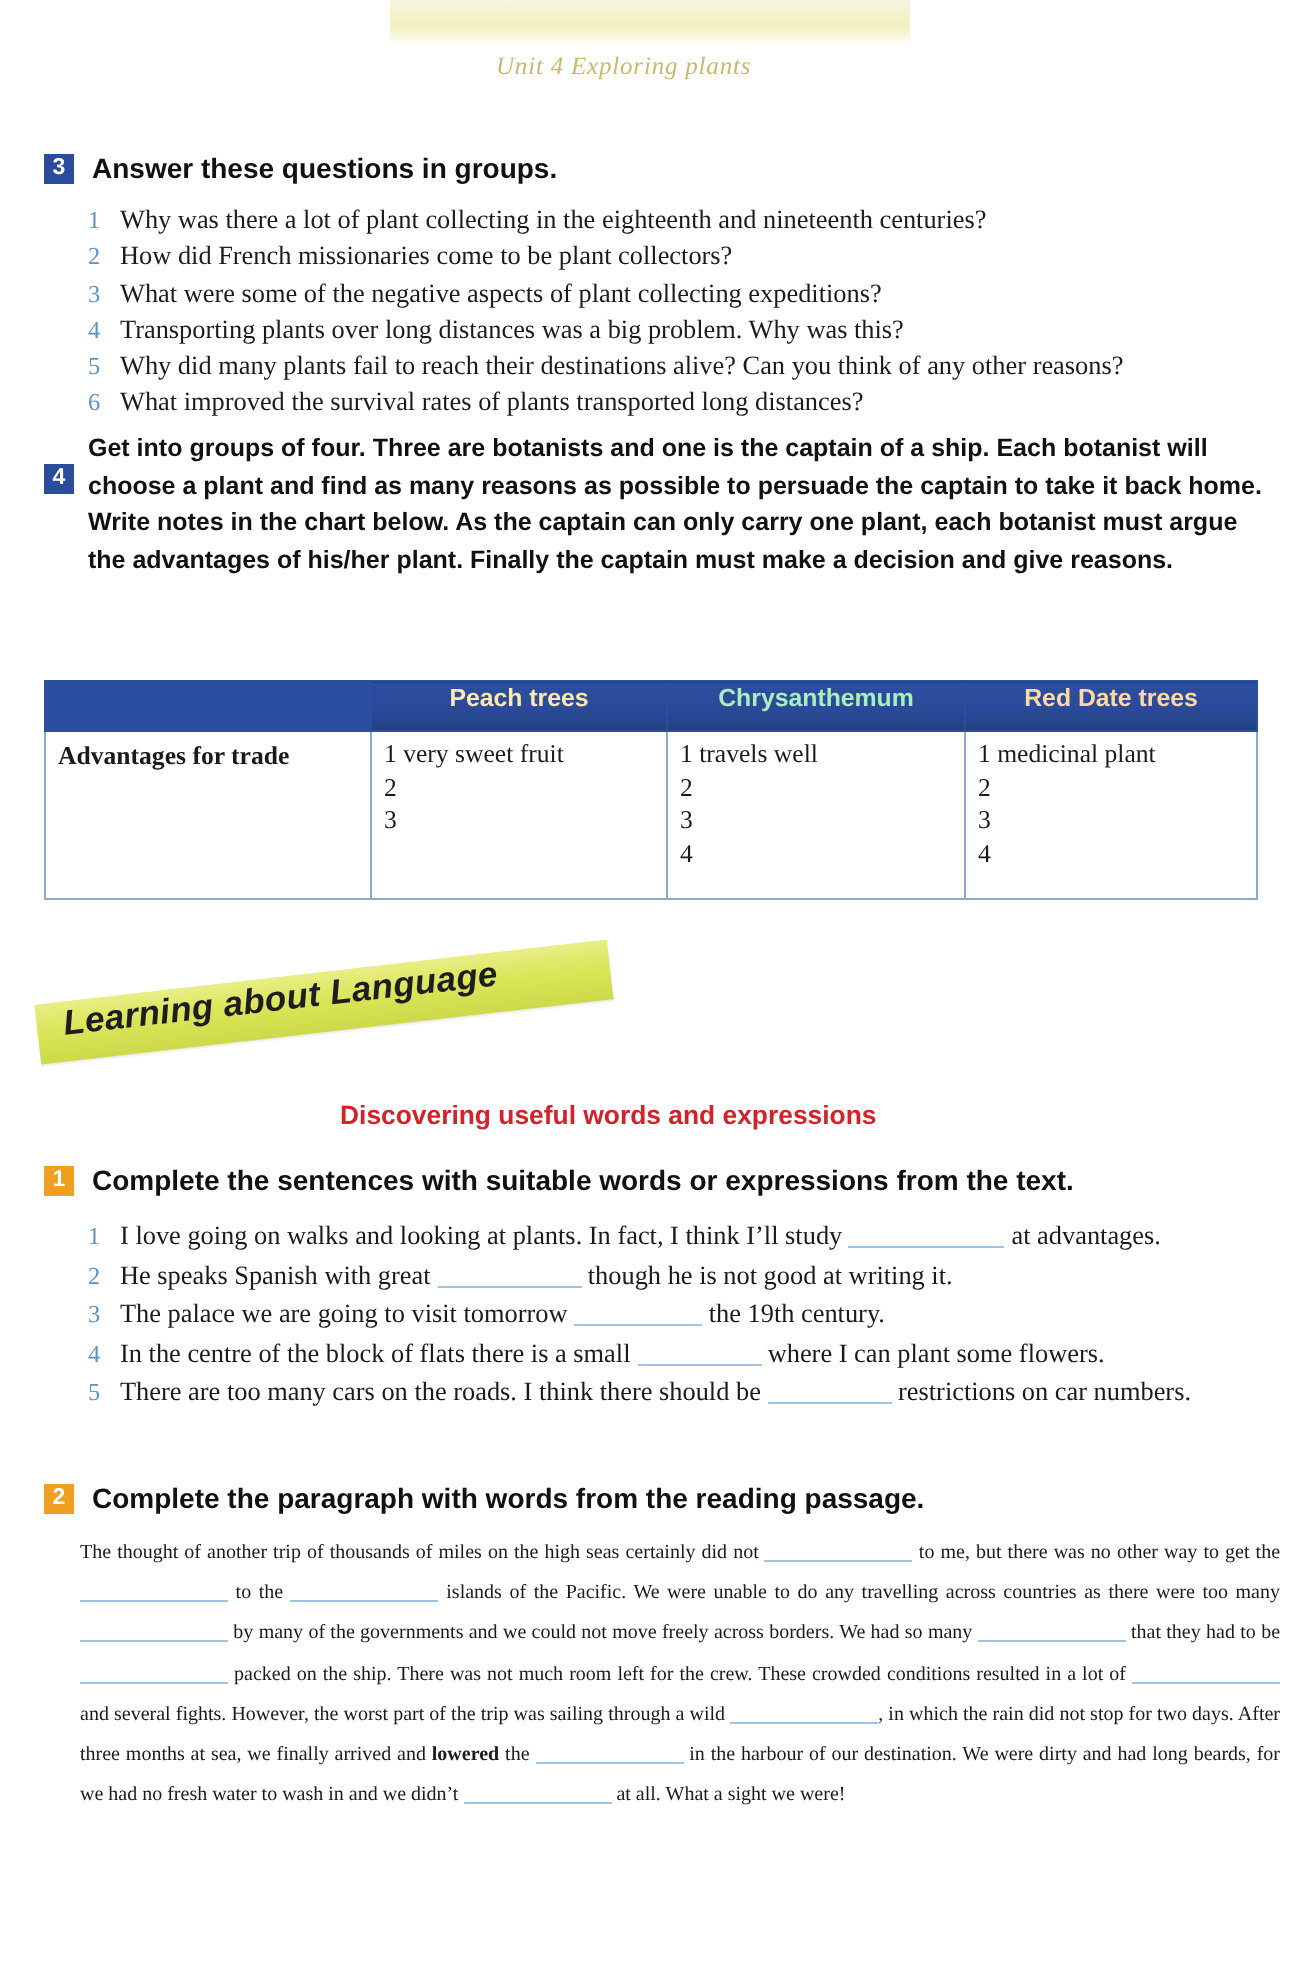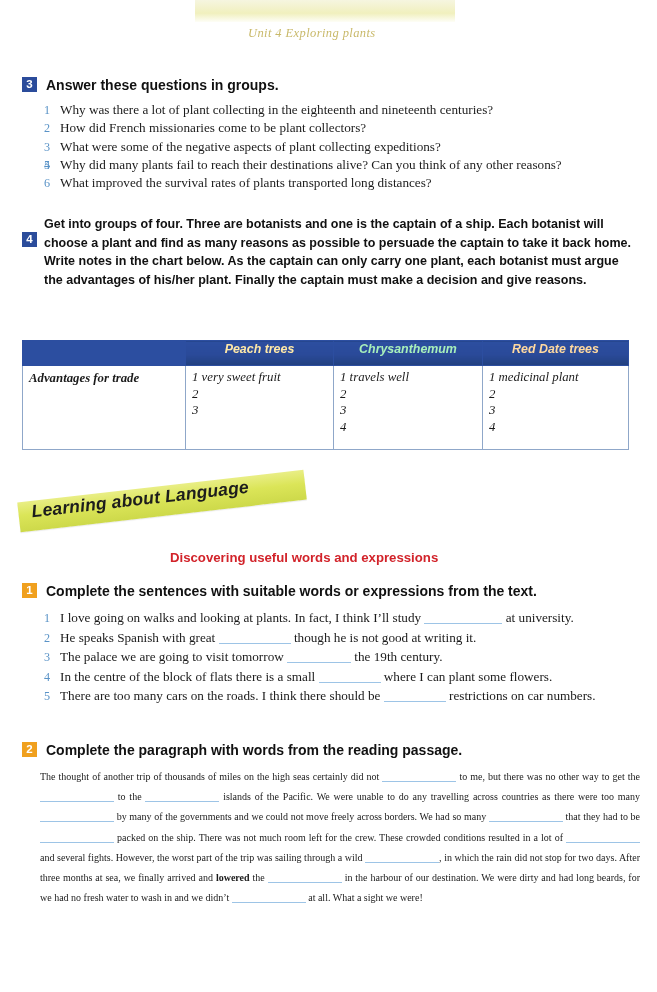--- a/index.html
+++ b/index.html
@@ -111,21 +111,20 @@
     position: absolute;
     left: 22px;
     top: 340px;
     width: 602px;
   }
   table.chart {
     border-collapse: collapse;
     width: 602px;
     table-layout: fixed;
     background: #ffffff;
-    font-style: italic;
   }
   table.chart th, table.chart td {
     border: 1px solid #8fa7c9;
     vertical-align: top;
   }
   table.chart thead th {
     background: linear-gradient(180deg, #2c4ea0 0%, #2a4a99 55%, #21407f 100%);
     color: #ffffff;
     font-family: "Liberation Sans", sans-serif;
     font-weight: bold;
@@ -241,21 +240,21 @@
 
 <div class="block" id="ex3">
   <div>
     <span class="num-badge badge-blue">3</span>
     <span class="ex-head">Answer these questions in groups.</span>
   </div>
   <ul class="qlist">
     <li><span class="qn">1</span><span>Why was there a lot of plant collecting in the eighteenth and nineteenth centuries?</span></li>
     <li><span class="qn">2</span><span>How did French missionaries come to be plant collectors?</span></li>
     <li><span class="qn">3</span><span>What were some of the negative aspects of plant collecting expeditions?</span></li>
-    <li><span class="qn">4</span></li>
+    <li><span class="qn">4</span><span>Transporting plants over long distances was a big problem. Why was this?</span></li>
     <li><span class="qn">5</span><span>Why did many plants fail to reach their destinations alive? Can you think of any other reasons?</span></li>
     <li><span class="qn">6</span><span>What improved the survival rates of plants transported long distances?</span></li>
   </ul>
 </div>
 
 <div class="block" id="ex4">
   <div class="badge-wrap">
     <span class="num-badge badge-blue">4</span>
   </div>
   <div class="para">Get into groups of four. Three are botanists and one is the captain of a ship. Each botanist will choose a plant and find as many reasons as possible to persuade the captain to take it back home. Write notes in the chart below. As the captain can only carry one plant, each botanist must argue the advantages of his/her plant. Finally the captain must make a decision and give reasons.</div>
@@ -300,21 +299,21 @@
 <div class="block" id="lex1">
   <div>
     <span class="num-badge badge-orange">1</span>
     <span class="ex-head">Complete the sentences with suitable words or expressions from the text.</span>
   </div>
   <ul class="glist">
     <li>
       <span class="qn">1</span>
       <span>I love going on walks and looking at plants. In fact, I think I’ll study</span>
       <span class="gap" style="width:78px"></span>
-      <span>at university.</span>
+      <span>at advantages.</span>
     </li>
     <li>
       <span class="qn">2</span>
       <span>He speaks Spanish with great</span>
       <span class="gap" style="width:72px"></span>
       <span>though he is not good at writing it.</span>
     </li>
     <li>
       <span class="qn">3</span>
       <span>The palace we are going to visit tomorrow</span>

